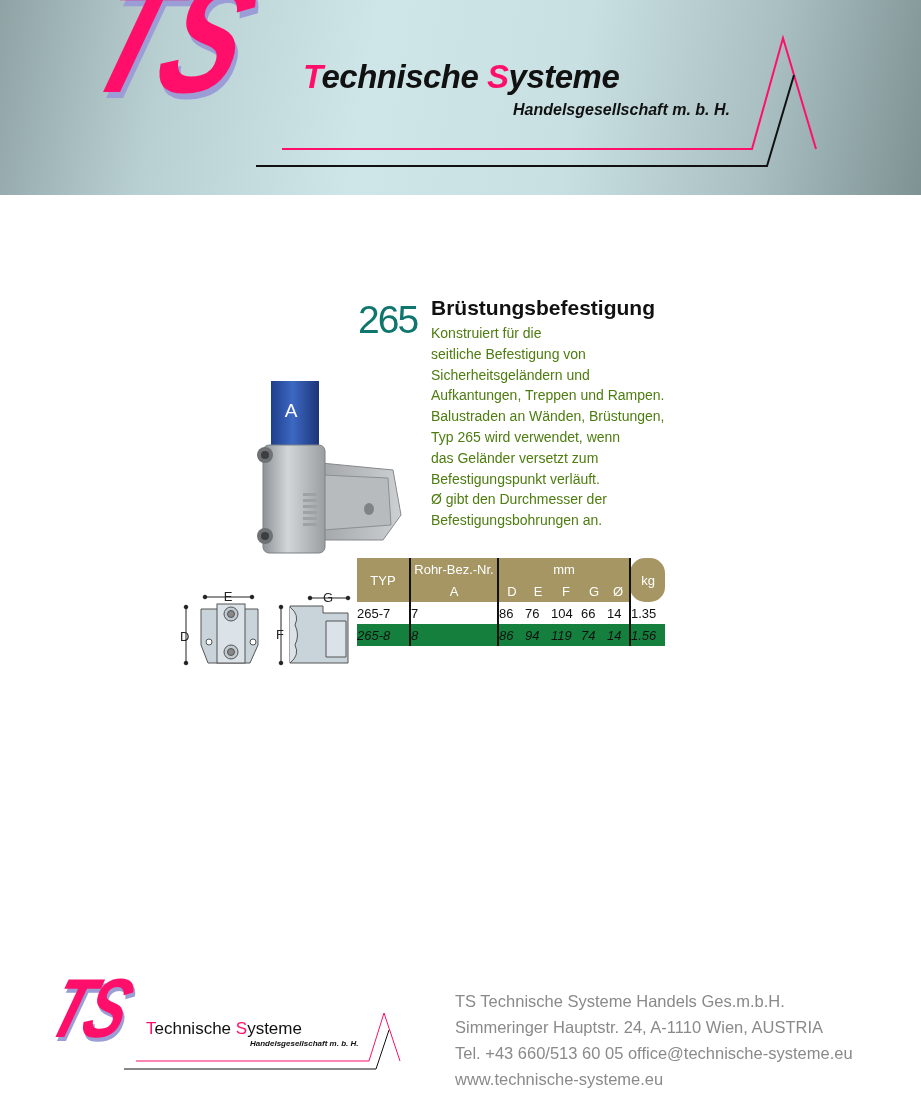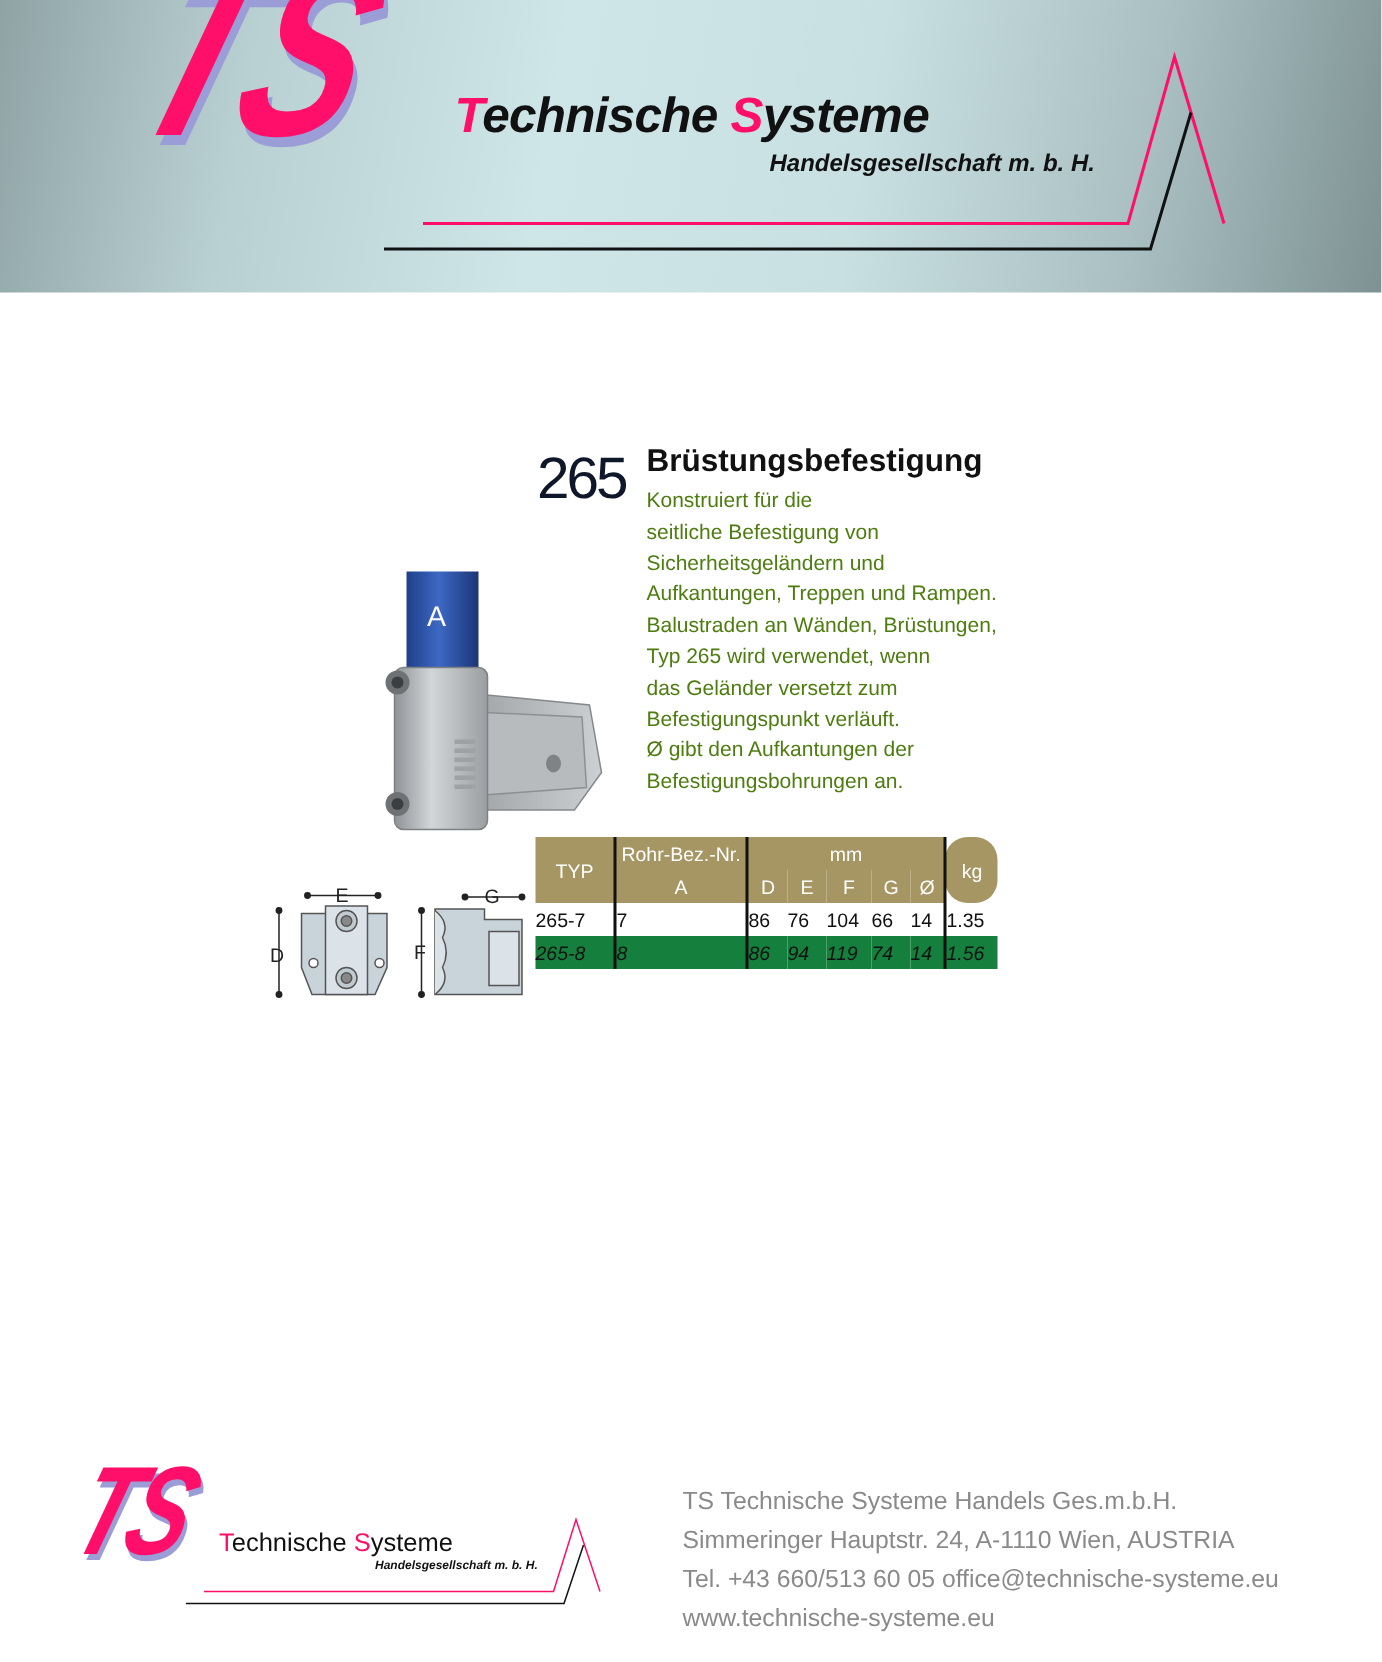--- a/index.html
+++ b/index.html
@@ -6,21 +6,21 @@
   body{width:921px;height:1108px;position:relative;background:#fff;overflow:hidden;font-family:"Liberation Sans",sans-serif;}
   .banner{position:absolute;left:0;top:0;width:921px;height:195px;
     background:linear-gradient(100deg,#8fa3a5 0%,#b9d0d2 18%,#cfe6e8 40%,#c9e0e2 62%,#a9bfc1 82%,#7e9293 100%);}
   .ts-logo{position:absolute;}
   .ts-text{font-family:"Liberation Sans",sans-serif;font-weight:bold;font-style:italic;color:#ff0f6a;
     text-shadow:5px 5px 0 #9b9ed6;transform:skewX(-18deg) scaleY(1.35);transform-origin:left bottom;letter-spacing:-4px;}
   .b-title{position:absolute;left:303px;top:58px;font-size:33px;font-weight:bold;font-style:italic;color:#111;letter-spacing:-0.5px;}
   .b-title .red,.f-title .red{color:#ff0f6a;}
   .b-sub{position:absolute;left:513px;top:101px;font-size:16px;font-weight:bold;font-style:italic;color:#111;}
   svg.lines{position:absolute;left:0;top:0;}
-  .num{position:absolute;left:358px;top:298px;font-size:39px;color:#0f172a;letter-spacing:-2px;}
+  .num{position:absolute;left:358px;top:298px;font-size:39px;color:#0f766e;letter-spacing:-2px;}
   .title{position:absolute;left:431px;top:296px;font-size:21px;font-weight:bold;color:#111;}
   .desc{position:absolute;left:431px;top:323px;width:260px;font-size:14px;line-height:20.8px;color:#4d7c0f;}
   .desc div{white-space:nowrap;}
   .photo{position:absolute;left:183px;top:375px;width:240px;height:192px;}
   .tbl{position:absolute;left:357px;top:558px;border-collapse:collapse;font-size:13px;color:#111;}
   .tbl th{background:#a69663;color:#fff;font-weight:normal;padding:0;height:22px;}
   .tbl td{height:22px;text-align:left;padding:0;}
   .tbl tr.alt td{background:#15803d;font-style:italic;}
   .tbl .vl{border-left:2px solid #111;}
   .drw{position:absolute;left:178px;top:583px;}
@@ -50,21 +50,21 @@
 <div class="title">Brüstungsbefestigung</div>
 <div class="desc">
   <div>Konstruiert für die</div>
   <div>seitliche Befestigung von</div>
   <div>Sicherheitsgeländern und</div>
   <div>Aufkantungen, Treppen und Rampen.</div>
   <div>Balustraden an Wänden, Brüstungen,</div>
   <div>Typ 265 wird verwendet, wenn</div>
   <div>das Geländer versetzt zum</div>
   <div>Befestigungspunkt verläuft.</div>
-  <div>Ø gibt den Aufkantungen der</div>
+  <div>Ø gibt den Durchmesser der</div>
   <div>Befestigungsbohrungen an.</div>
 </div>
 
 <div class="photo">
   <svg width="240" height="192" viewBox="0 0 240 192">
     <defs>
       <linearGradient id="pipe" x1="0" x2="1">
         <stop offset="0" stop-color="#1f3f8a"></stop>
           <stop offset="0.45" stop-color="#3d68c4"></stop>
           <stop offset="1" stop-color="#1c3577"></stop>

